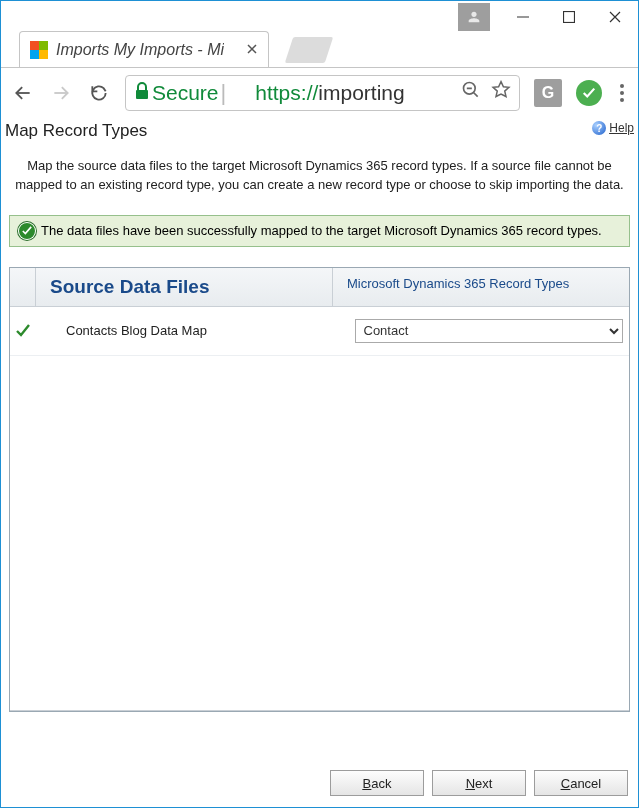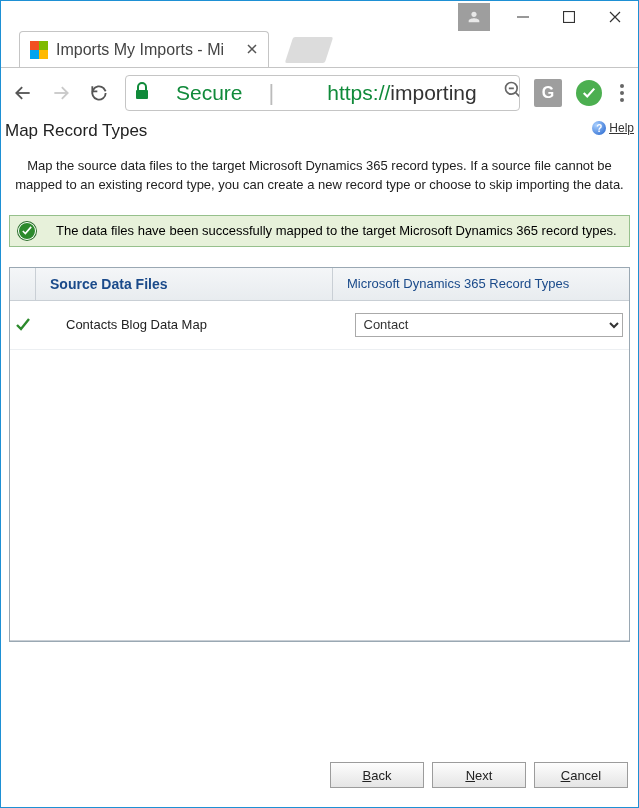--- a/index.html
+++ b/index.html
@@ -40,20 +40,21 @@
     }
     .account-box svg { fill: #e8e8e8; width: 16px; height: 16px; }
 
     .tab-strip {
       margin-top: 28px;
       height: 38px;
       display: flex;
       align-items: flex-end;
       padding-left: 18px;
       gap: 12px;
+      font-style: italic;
     }
     .tab {
       height: 36px;
       background: #fff;
       border: 1px solid #c5c5c5;
       border-bottom: none;
       border-radius: 4px 4px 0 0;
       display: flex;
       align-items: center;
       padding: 0 10px;
@@ -86,21 +87,21 @@
     .nav-btn { width:24px; height:24px; display:flex; align-items:center; justify-content:center; }
     .nav-btn svg { width:20px; height:20px; }
     .addr {
       flex: 1;
       height: 36px;
       border: 1px solid #c5c5c5;
       border-radius: 4px;
       display:flex;
       align-items:center;
       padding: 0 8px;
-      gap: 26px;
+      gap: 2px;
       font-size: 21px;
       color:#333;
       overflow:hidden;
     }
     .addr .lock { color:#108a3a; }
     .addr .secure { color:#108a3a; }
     .addr .sep { color:#bbb; font-size: 22px; }
     .addr .url { white-space:nowrap; }
     .addr .url .proto { color:#108a3a;margin-left:27px; }
     .addr-icons { margin-left:auto; display:flex; gap:10px; align-items:center; color:#666;}
@@ -137,21 +138,21 @@
     }
     .help-link a { color:#333; }
 
     .intro { padding: 16px 6px 14px 6px; line-height: 1.45; color:#222; font-size:13px;text-align:center; }
 
     .success-banner {
       margin: 6px 6px 20px 6px;
       border: 1px solid #96c08c;
       background: #e7f1da;
       padding: 6px 8px;
-      display:flex; align-items:center; gap:20px;
+      display:flex; align-items:center; gap:5px;
     }
     .success-icon {
       width:18px; height:18px; border-radius:50%;
       background: #2c8a2c;
       display:flex; align-items:center; justify-content:center;
       box-shadow: inset 0 0 0 1px #fff, 0 0 0 1px #2d6d2d;
     }
     .success-icon svg { fill:#fff; width:10px; height:10px; }
 
     .grid-wrap {
@@ -164,21 +165,21 @@
       border-bottom: 1px solid #c9cfd5;
     }
     .gh-left {
       flex: 0 0 26px;
       border-right: 1px solid #c9cfd5;
     }
     .gh-col1 {
       flex: 1;
       border-right: 1px solid #c9cfd5;
       padding: 8px 14px;
-      color:#1a4a8a; font-weight:600; font-size:14px;
+      color:#1a4a8a; font-weight:600; font-size:19px;
     }
     .gh-col2 {
       flex: 1;
       padding: 8px 14px;
       color:#1a4a8a; font-weight:400; font-size:13px;
     }
     .grid-row { display:flex; align-items:stretch; }
     .gr-left {
       flex: 0 0 26px;
       display:flex; align-items:center; justify-content:center;
@@ -187,30 +188,30 @@
     .gr-col1 {
       flex:1; display:flex; align-items:center; padding: 4px 14px 4px 30px;
       font-size:13px; color:#222;
     }
     .gr-col2 { flex:1; padding: 12px 6px; text-decoration: underline; }
     .gr-col2 select {
       width:100%; height:24px; font-size:13px; border:1px solid #aaa;
       background:#fff; color:#333; padding-left: 4px;
     }
     .grid-body {
-      height: 340px;
+      height: 404px;
       overflow:auto;
       border-bottom: 1px solid #c9cfd5;
       border-top: none;
     }
     .grid-row { border-bottom: 1px solid #eceff2; }
 
     
     .footer {
-      position:absolute; bottom:8px; left:0; right:0;
+      position:absolute; bottom:0; left:0; right:0;
       height: 42px;
       display:flex; justify-content:flex-end; gap:8px; align-items:center;
       padding: 0 10px 6px 0;
     }
     .footer button {
       min-width: 94px; height: 26px;
       background: linear-gradient(#fdfdfd,#e5e5e5);
       border:1px solid #9c9c9c;
       font-size:13px; color:#222;
       text-decoration: underline;

